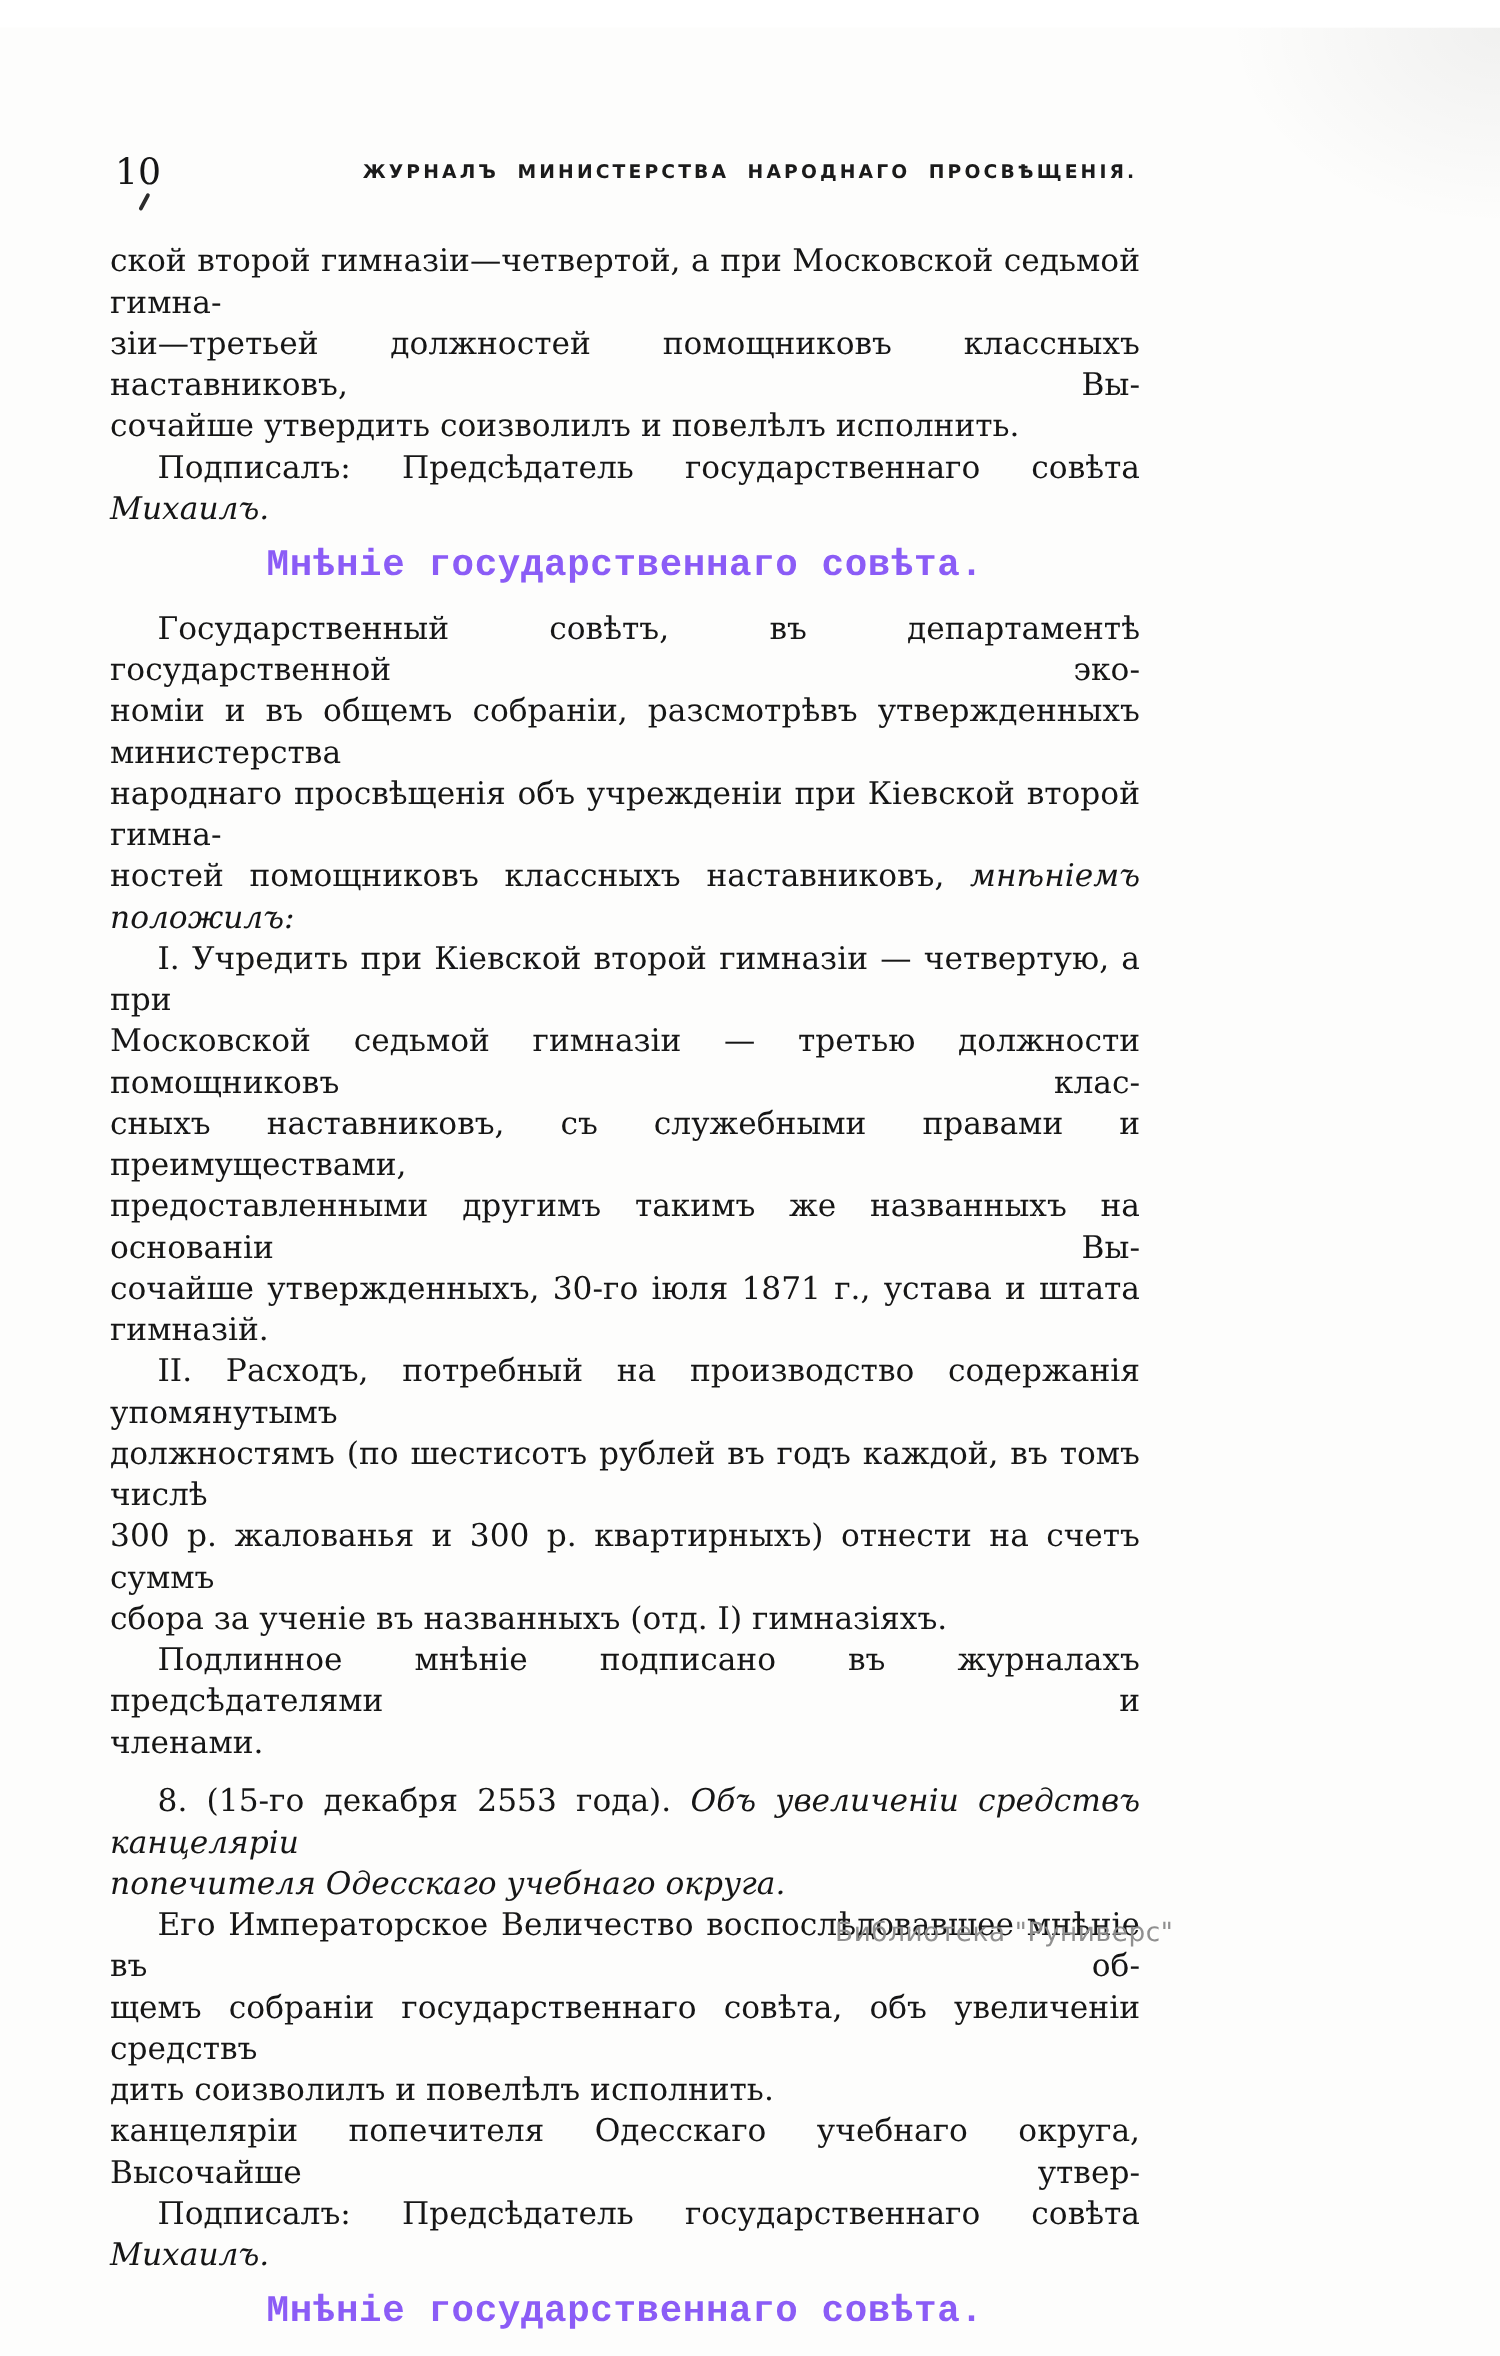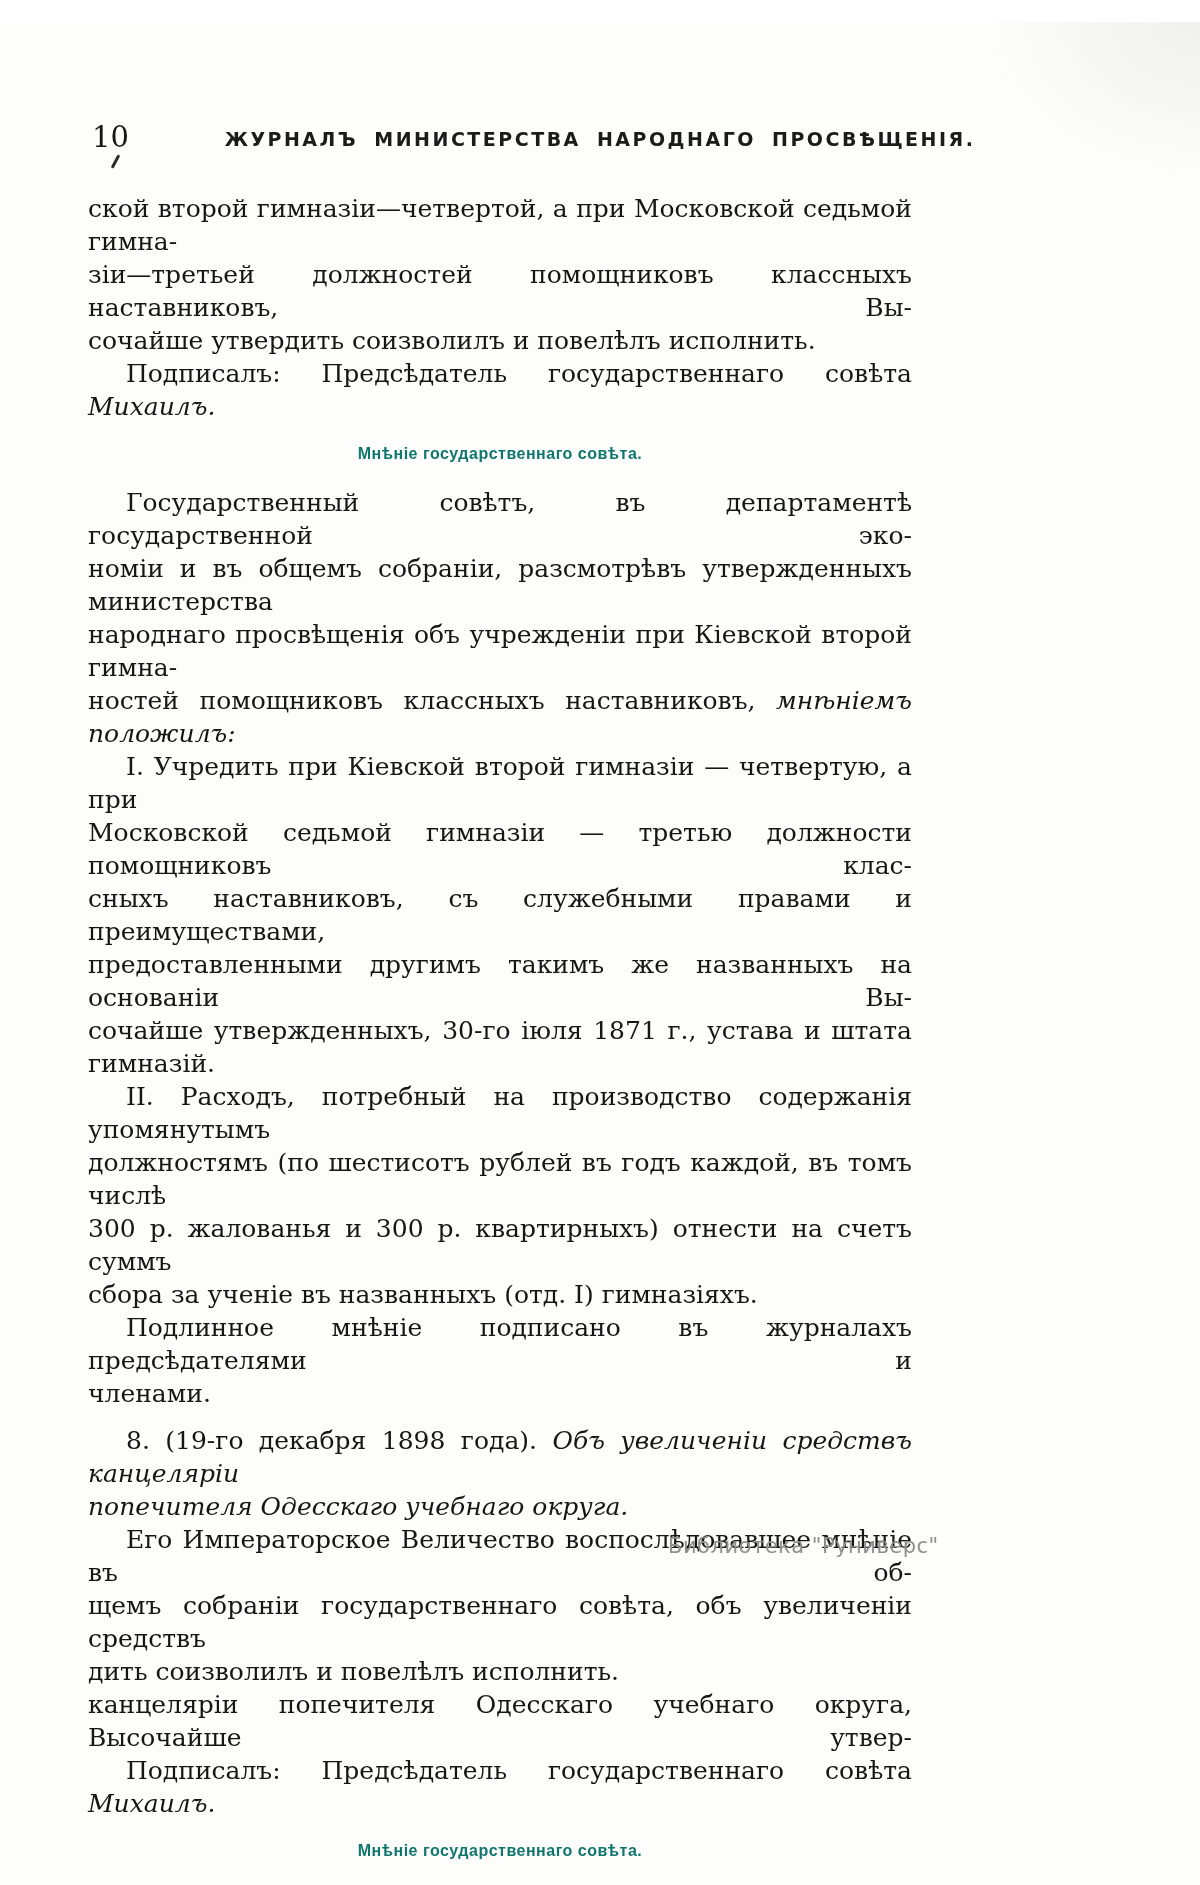--- a/index.html
+++ b/index.html
@@ -40,47 +40,47 @@
     width: 3px;
     height: 15px;
     background: #2c2c2c;
     transform: rotate(28deg);
     border-radius: 2px;
   }
   .journal-title {
     text-align: center;
     font-family: "DejaVu Sans", sans-serif;
     font-weight: bold;
-    font-size: 19px;
+    font-size: 15px;
     letter-spacing: 2.5px;
     word-spacing: 7px;
     padding-top: 6px;
     color: #1b1b1b;
   }
   .text-column {
     width: 824px;
     margin: 36px 0 0 88px;
     font-size: 25px;
     line-height: 33px;
   }
   .line {
     text-align: justify;
     text-align-last: justify;
   }
   .line.last { text-align-last: left; }
   .line.indent { text-indent: 38px; }
   .italic { font-style: italic; }
   .heading {
-    font-family: Liberation Sans, sans-serif;
+    font-family: Liberation Mono, monospace;
     font-weight: bold;
-    font-size: 16px;
+    font-size: 30px;
     letter-spacing: 0.5px;
     text-align: center;
     margin: 14px 0 16px 0;
-    color: #0f766e;
+    color: #8b5cf6;
   }
   .paragraph.spaced { margin-top: 14px; }
   .watermark {
     position: absolute;
     left: 668px;
     top: 1512px;
     font-family: "DejaVu Sans", sans-serif;
     font-size: 21px;
     letter-spacing: 0.5px;
     color: #8f8f8f;
@@ -124,21 +124,21 @@
         <div class="line indent"><span>II. Расходъ, потребный на производство содержанія упомянутымъ</span></div>
         <div class="line"><span>должностямъ (по шестисотъ рублей въ годъ каждой, въ томъ числѣ</span></div>
         <div class="line"><span>300 р. жалованья и 300 р. квартирныхъ) отнести на счетъ суммъ</span></div>
         <div class="line last"><span>сбора за ученіе въ названныхъ (отд. I) гимназіяхъ.</span></div>
       </div>
       <div class="paragraph">
         <div class="line indent"><span>Подлинное мнѣніе подписано въ журналахъ предсѣдателями и</span></div>
         <div class="line last"><span>членами.</span></div>
       </div>
       <div class="paragraph spaced">
-        <div class="line indent"><span>8. (19-го декабря 1898 года). </span><span class="italic">Объ увеличеніи средствъ канцеляріи</span></div>
+        <div class="line indent"><span>8. (15-го декабря 2553 года). </span><span class="italic">Объ увеличеніи средствъ канцеляріи</span></div>
         <div class="line last"><span class="italic">попечителя Одесскаго учебнаго округа.</span></div>
       </div>
       <div class="paragraph">
         <div class="line indent"><span>Его Императорское Величество воспослѣдовавшее мнѣніе въ об-</span></div>
         <div class="line"><span>щемъ собраніи государственнаго совѣта, объ увеличеніи средствъ</span></div>
         <div class="line last"><span>дить соизволилъ и повелѣлъ исполнить.</span></div>
         <div class="line"><span>канцеляріи попечителя Одесскаго учебнаго округа, Высочайше утвер-</span></div>
       </div>
       <div class="paragraph">
         <div class="line last indent"><span>Подписалъ: Предсѣдатель государственнаго совѣта </span><span class="italic">Михаилъ.</span></div>

